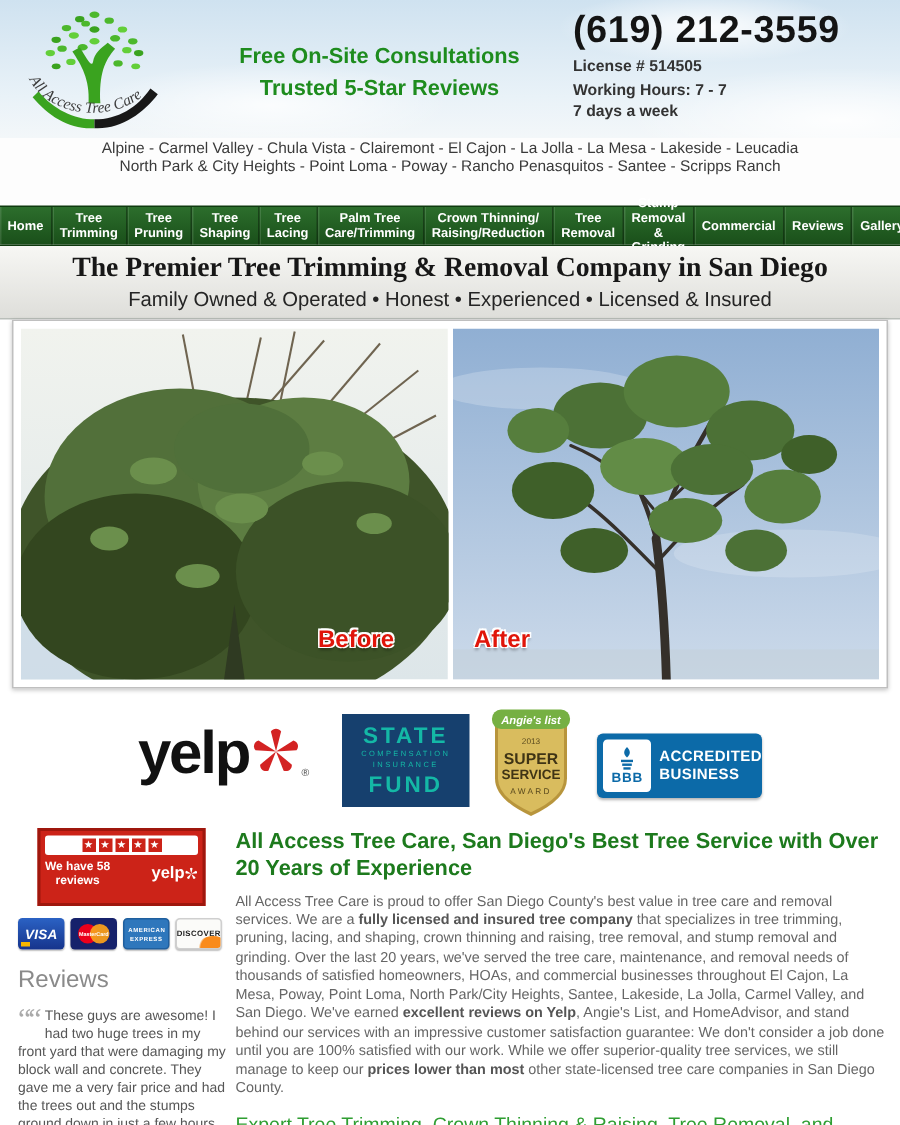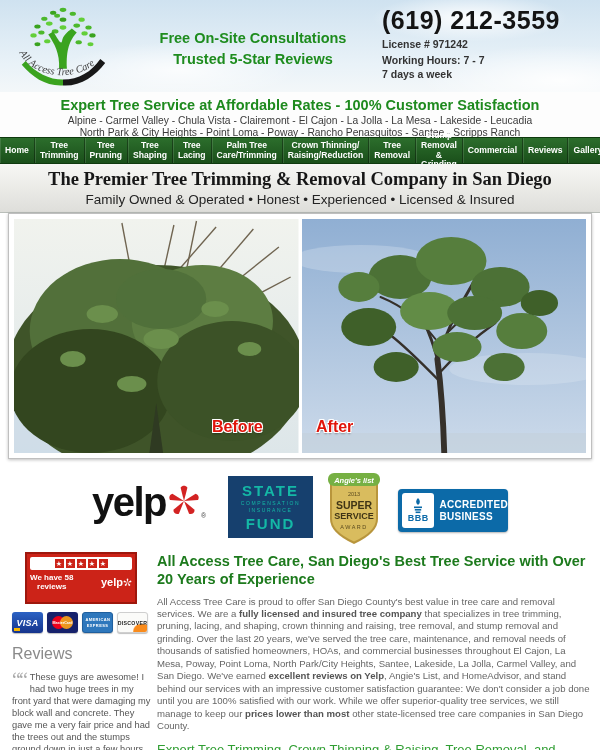--- a/index.html
+++ b/index.html
@@ -147,30 +147,29 @@
           <textPath href="#logo-arc" startOffset="4">All Access Tree Care</textPath>
         </text>
       </svg>
     </div>
     <div class="tagline">
       <div>Free On-Site Consultations</div>
       <div>Trusted 5-Star Reviews</div>
     </div>
     <div class="phone-block">
       <div class="phone">(619) 212-3559</div>
-      <div class="license">License # 971242</div>
+      <div class="license">License # 514505</div>
       <div class="hours">
         <div>Working Hours: 7 - 7</div>
         <div>7 days a week</div>
       </div>
     </div>
   </div>
 
   <div class="banner">
-    <div class="banner-headline">Expert Tree Service at Affordable Rates - 100% Customer Satisfaction</div>
     <div class="banner-areas">
       <div>Alpine - Carmel Valley - Chula Vista - Clairemont - El Cajon - La Jolla - La Mesa - Lakeside - Leucadia</div>
       <div>North Park &amp; City Heights - Point Loma - Poway - Rancho Penasquitos - Santee - Scripps Ranch</div>
     </div>
   </div>
 
   <div class="nav">
       <div class="nav-item">Home</div>
       <div class="nav-item">Tree Trimming</div>
       <div class="nav-item">Tree Pruning</div>

